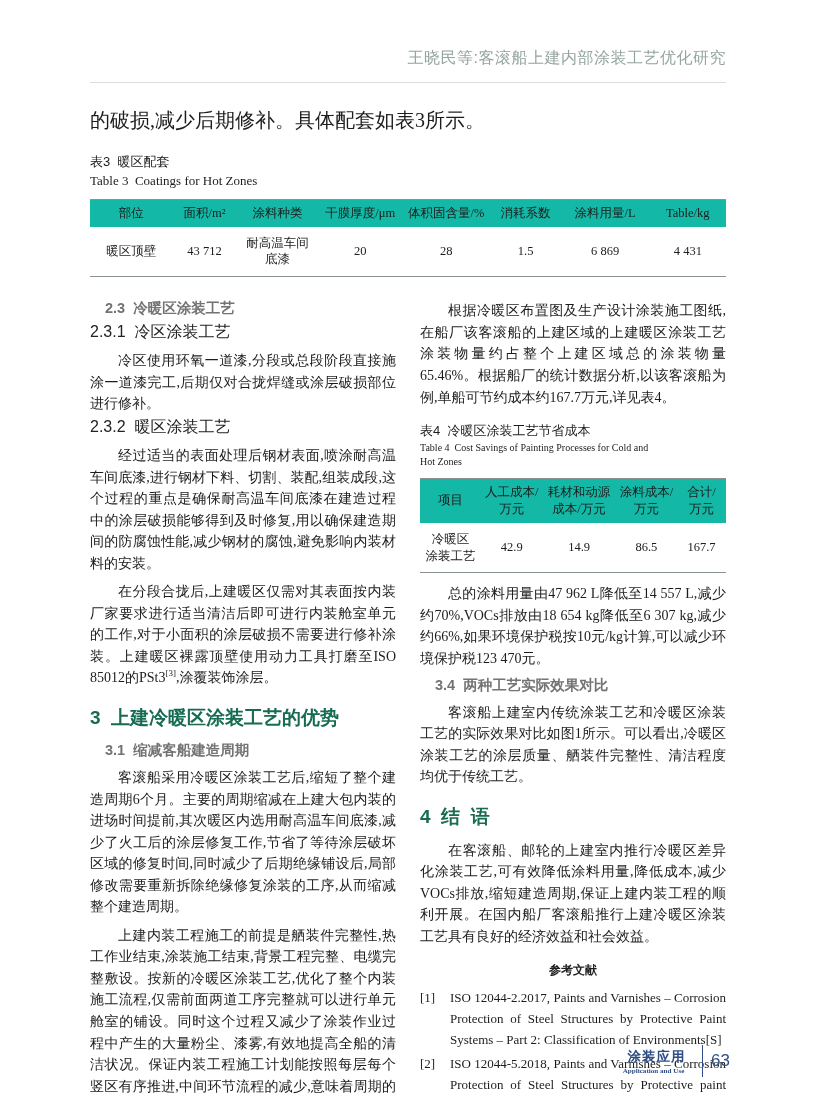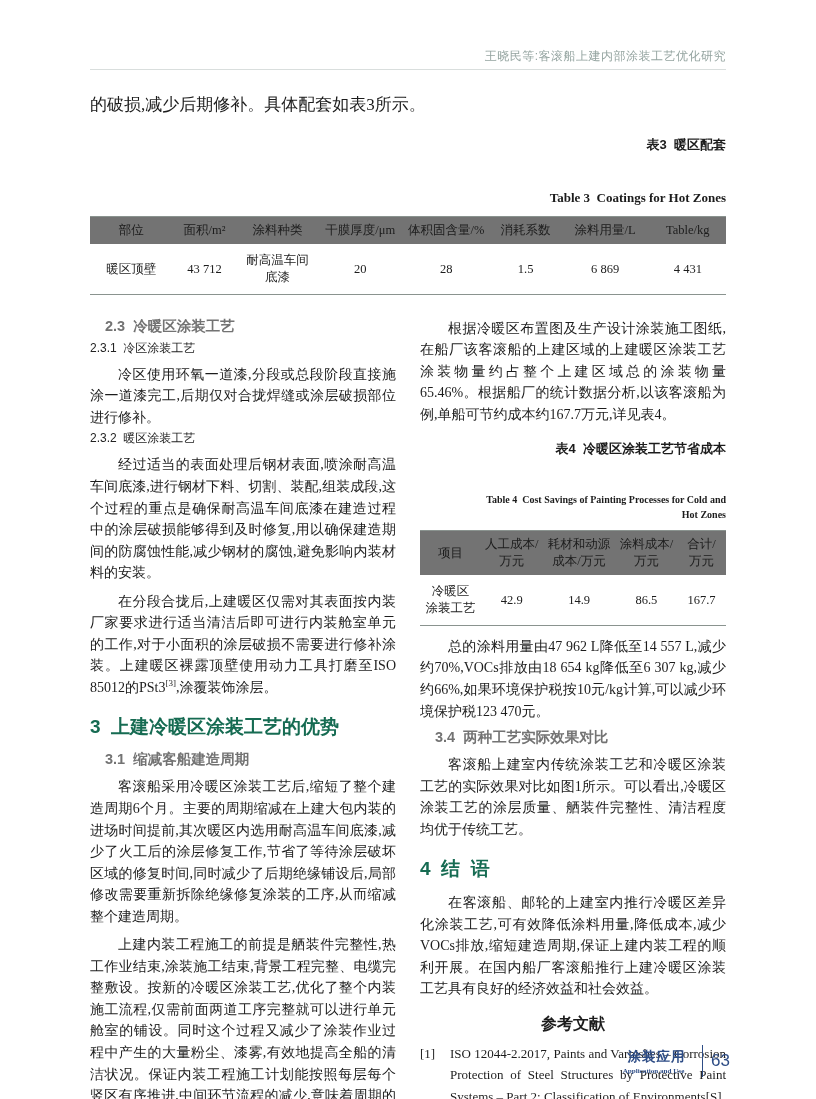--- a/index.html
+++ b/index.html
@@ -12,52 +12,52 @@
     background: #ffffff;
     font-family: "Liberation Serif", "DejaVu Serif", serif;
     color: #1c1c1c;
     padding: 48px 90px 0 90px;
     overflow: hidden;
   }
   
   .running-head {
     text-align: right;
     font-family: "Liberation Sans", sans-serif;
-    font-size: 12px;
+    font-size: 16px;
     color: #94a4a0;
     letter-spacing: 0.5px;
-    margin-bottom: 4px;
+    margin-bottom: 13px;
   }
   .head-rule { border-top: 1px solid #d9dedd; margin-bottom: 22px; }
 
   .intro {
-    font-size: 17px;
+    font-size: 20px;
     line-height: 1.5;
     margin-bottom: 18px;
   }
 
   .caption {
-    text-align: right;
-    font-weight: bold;
+    text-align: left;
+    font-weight: normal;
     white-space: pre-wrap;
     line-height: 1.45;
   }
   .caption.zh { font-family: "Liberation Sans", sans-serif; font-size: 13px; }
-  .caption.en { font-size: 13px; margin-bottom: 8px; margin-top: 35px; }
+  .caption.en { font-size: 13px; margin-bottom: 8px; }
 
   table.datatable {
     width: 100%;
     border-collapse: collapse;
     border-top: 1.5px solid #8a938f;
     border-bottom: 1.5px solid #8a938f;
     font-size: 12.5px;
     line-height: 1.35;
   }
   table.datatable thead th {
-    background: #737373;
+    background: #14b8a6;
     font-weight: normal;
     padding: 5px 3px;
     text-align: center;
     white-space: pre-line;
     font-family: "Liberation Serif", "DejaVu Serif", serif;
   }
   table.datatable tbody td {
     padding: 8px 3px;
     text-align: center;
     white-space: pre-line;
@@ -78,21 +78,21 @@
     font-family: "Liberation Sans", sans-serif;
     font-weight: bold;
     font-size: 14.5px;
     color: #737373;
     white-space: pre-wrap;
     margin: 6px 0 4px 15px;
   }
   .h-sub3 {
     font-family: "Liberation Sans", sans-serif;
     font-weight: normal;
-    font-size: 12px;
+    font-size: 16px;
     color: #222222;
     white-space: pre-wrap;
     margin: 2px 0 3px 0;
   }
   .h-big {
     font-family: "Liberation Sans", sans-serif;
     font-weight: bold;
     font-size: 19px;
     color: #166b52;
     white-space: pre-wrap;
@@ -100,21 +100,21 @@
   }
   sup { font-size: 9px; vertical-align: super; }
 
   .t4block { margin: 14px 0 10px 0; }
   .t4block .caption.en { font-size: 10px; }
 
   .refs-title {
     text-align: center;
     font-family: "Liberation Sans", sans-serif;
     font-weight: bold;
-    font-size: 16px;
+    font-size: 12px;
     margin: 14px 0 8px 0;
   }
   .ref-item {
     display: flex;
     font-size: 13px;
     line-height: 1.65;
     text-align: justify;
     margin-bottom: 2px;
   }
   .ref-num { flex: 0 0 30px; }

